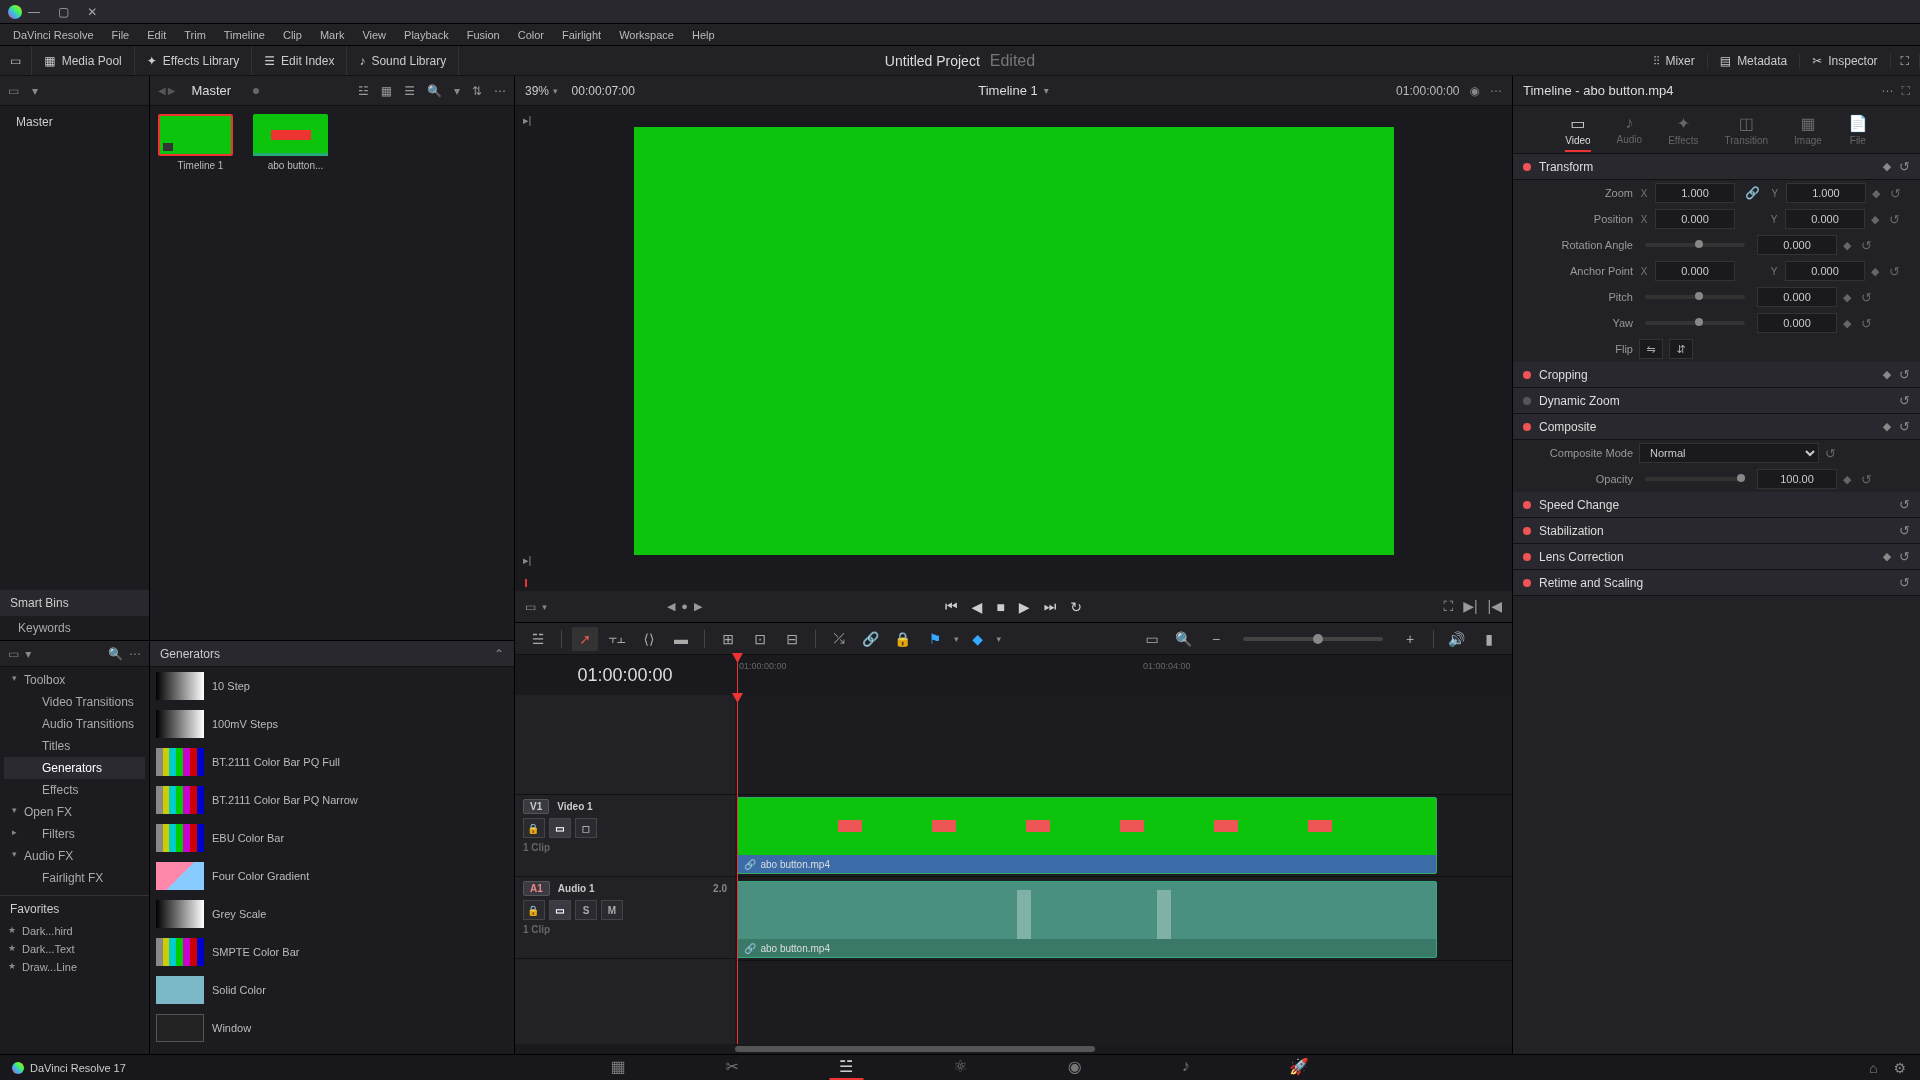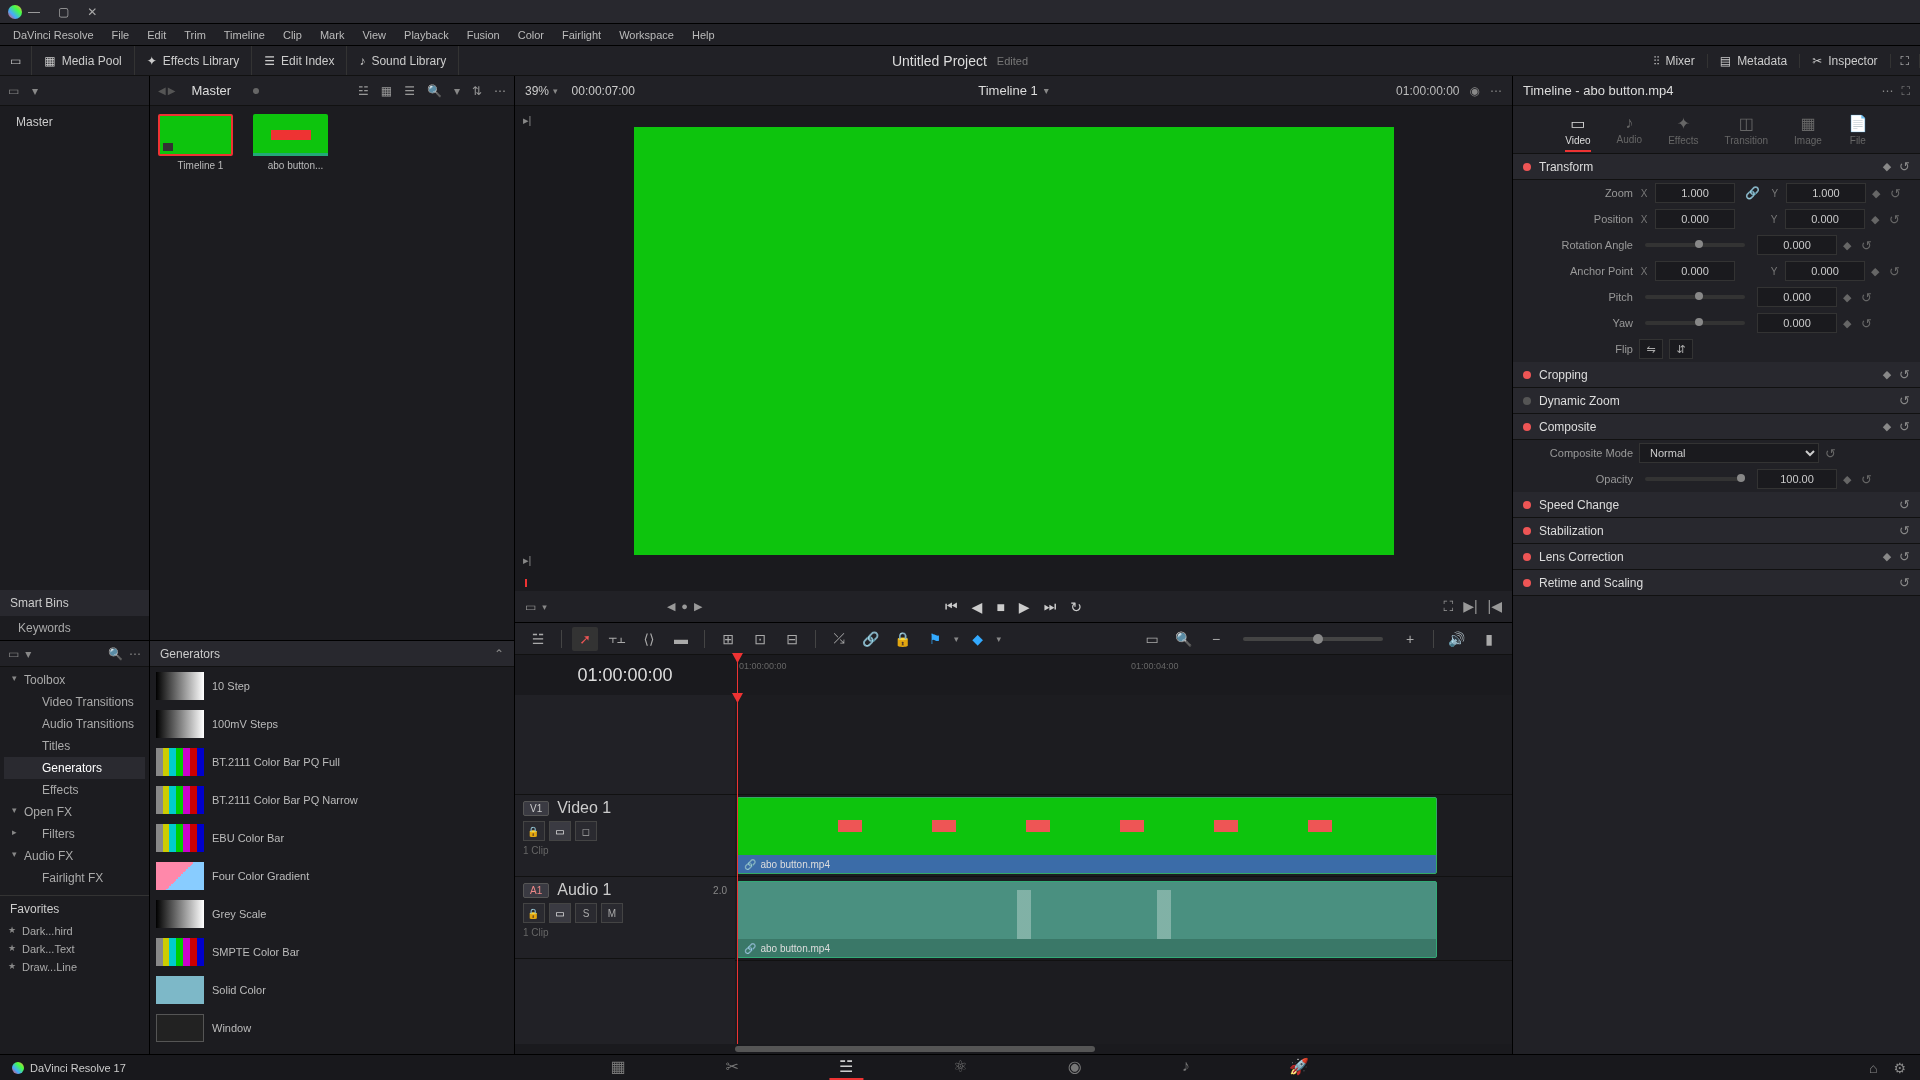--- a/index.html
+++ b/index.html
@@ -15,21 +15,21 @@
 
 .menubar { height: 22px; background: #212126; display: flex; align-items: center; padding: 0 4px; border-bottom: 1px solid #000; }
 .menubar span { padding: 0 9px; font-size: 11px; color: #bbb; cursor: pointer; }
 
 
 .toolbar { height: 30px; background: #212126; display: flex; align-items: center; border-bottom: 1px solid #111; position: relative; }
 .toolbar .tb-btn { display: flex; align-items: center; gap: 6px; padding: 0 12px; height: 100%; font-size: 12px; color: #ccc; cursor: pointer; border-right: 1px solid #333; }
 .toolbar .tb-btn.icon-only { padding: 0 10px; }
 .toolbar .center-title { position: absolute; left: 50%; transform: translateX(-50%); display: flex; align-items: center; gap: 10px; }
 .toolbar .center-title .proj { font-size: 14px; color: #ddd; }
-.toolbar .center-title .edited { font-size: 11px; color: #777; }
+.toolbar .center-title .edited { font-size: 16px; color: #777; }
 .toolbar .right { margin-left: auto; display: flex; }
 
 
 .main { display: flex; height: calc(100% - 24px - 22px - 30px - 26px); }
 
 
 .left-col { width: 515px; display: flex; flex-direction: column; border-right: 1px solid #000; }
 
 
 .mediapool { height: 565px; display: flex; border-bottom: 1px solid #000; }
@@ -133,30 +133,30 @@
 .timeline { flex: 1; background: #1a1a1e; display: flex; flex-direction: column; position: relative; }
 .tl-ruler { height: 40px; display: flex; }
 .tl-ruler-left { width: 220px; display: flex; align-items: center; justify-content: center; }
 .tl-ruler-left .tc { font-size: 18px; color: #ddd; }
 .tl-ruler-right { flex: 1; position: relative; background: #1a1a1e; }
 .playhead { position: absolute; left: 2px; top: 0; bottom: 0; width: 1px; background: #e33; z-index: 10; }
 .playhead::before { content:''; position:absolute; top:-2px; left:-5px; width:11px; height:10px; background:#e33; clip-path: polygon(0 0,100% 0,50% 100%); }
 .tl-tick { position: absolute; top: 6px; font-size: 9px; color: #666; }
 
 .tl-tracks { flex: 1; display: flex; }
-.tl-track-heads { width: 220px; background: #212126; }
+.tl-track-heads { width: 220px; background: #212126; font-weight: bold; }
 .tl-track-content { flex: 1; position: relative; background: #1c1c20; }
 
 .track-head { border-bottom: 1px solid #111; padding: 4px 8px; }
 .track-head.video { height: 82px; }
 .track-head.audio { height: 82px; }
 .th-row1 { display: flex; align-items: center; gap: 8px; margin-bottom: 4px; }
 .th-badge { background: #3a3a42; padding: 1px 6px; font-size: 10px; color: #ccc; border-radius: 2px; border:1px solid #555; }
 .th-badge.audio { color: #e88; }
-.th-name { font-size: 16px; color: #ccc; }
+.th-name { font-size: 10px; color: #ccc; }
 .th-db { margin-left: auto; font-size: 10px; color: #888; }
 .th-row2 { display: flex; gap: 4px; }
 .th-btn { width: 22px; height: 20px; background: #2a2a30; border: 1px solid #444; display: flex; align-items: center; justify-content: center; font-size: 10px; color: #aaa; cursor: pointer; }
 .th-btn.on { background: #3a3a42; color: #fff; }
 .th-clips { font-size: 10px; color: #666; margin-top: 4px; }
 
 .track-lane { position: absolute; left: 0; right: 0; border-bottom: 1px solid #111; }
 .track-lane.gap { top: 0; height: 100px; }
 .track-lane.v1 { top: 100px; height: 82px; }
 .track-lane.a1 { top: 184px; height: 82px; }
@@ -496,21 +496,21 @@
     </div>
 
     <div class="timeline">
       <div class="tl-ruler">
         <div class="tl-ruler-left">
           <span class="tc">01:00:00:00</span>
         </div>
         <div class="tl-ruler-right">
           <div class="playhead"></div>
           <span class="tl-tick" style="left:4px">01:00:00:00</span>
-          <span class="tl-tick" style="left:396px">01:00:04:00</span>
+          <span class="tl-tick" style="left:408px">01:00:04:00</span>
         </div>
       </div>
       <div class="tl-tracks">
         <div class="tl-track-heads">
           <div style="height:100px;border-bottom:1px solid #111;"></div>
           <div class="track-head video">
             <div class="th-row1">
               <span class="th-badge">V1</span>
               <span class="th-name">Video 1</span>
             </div>

